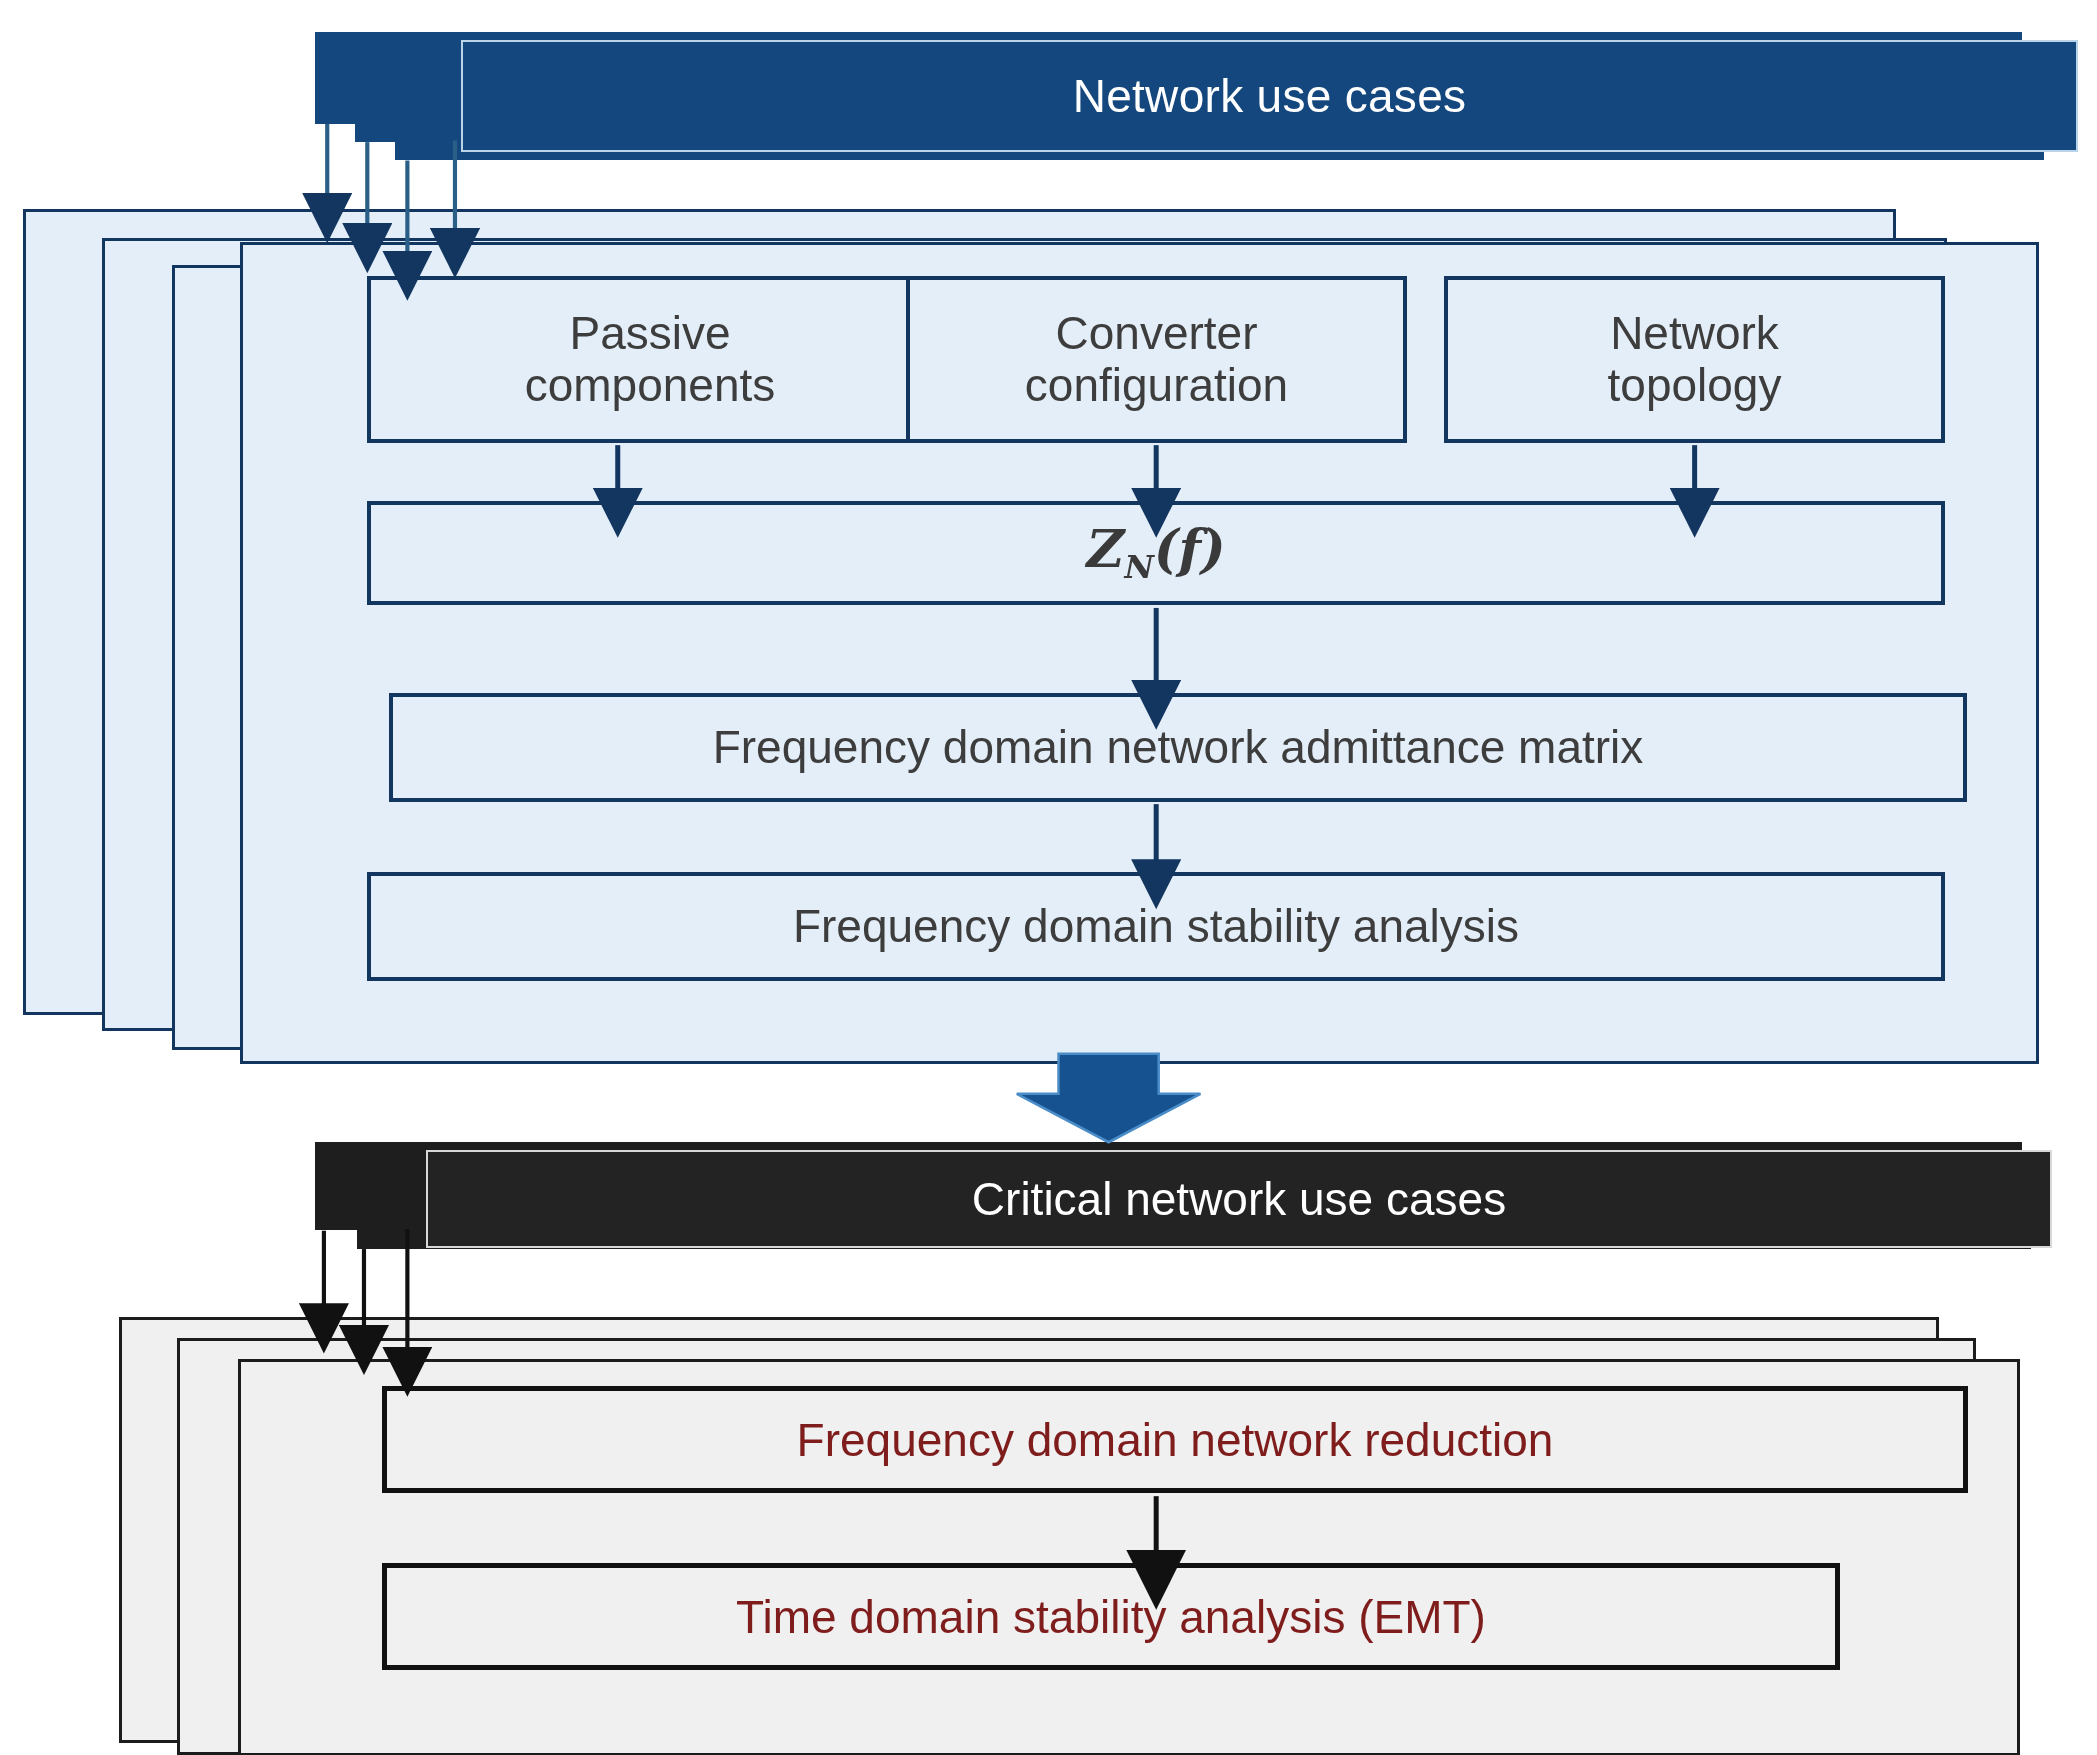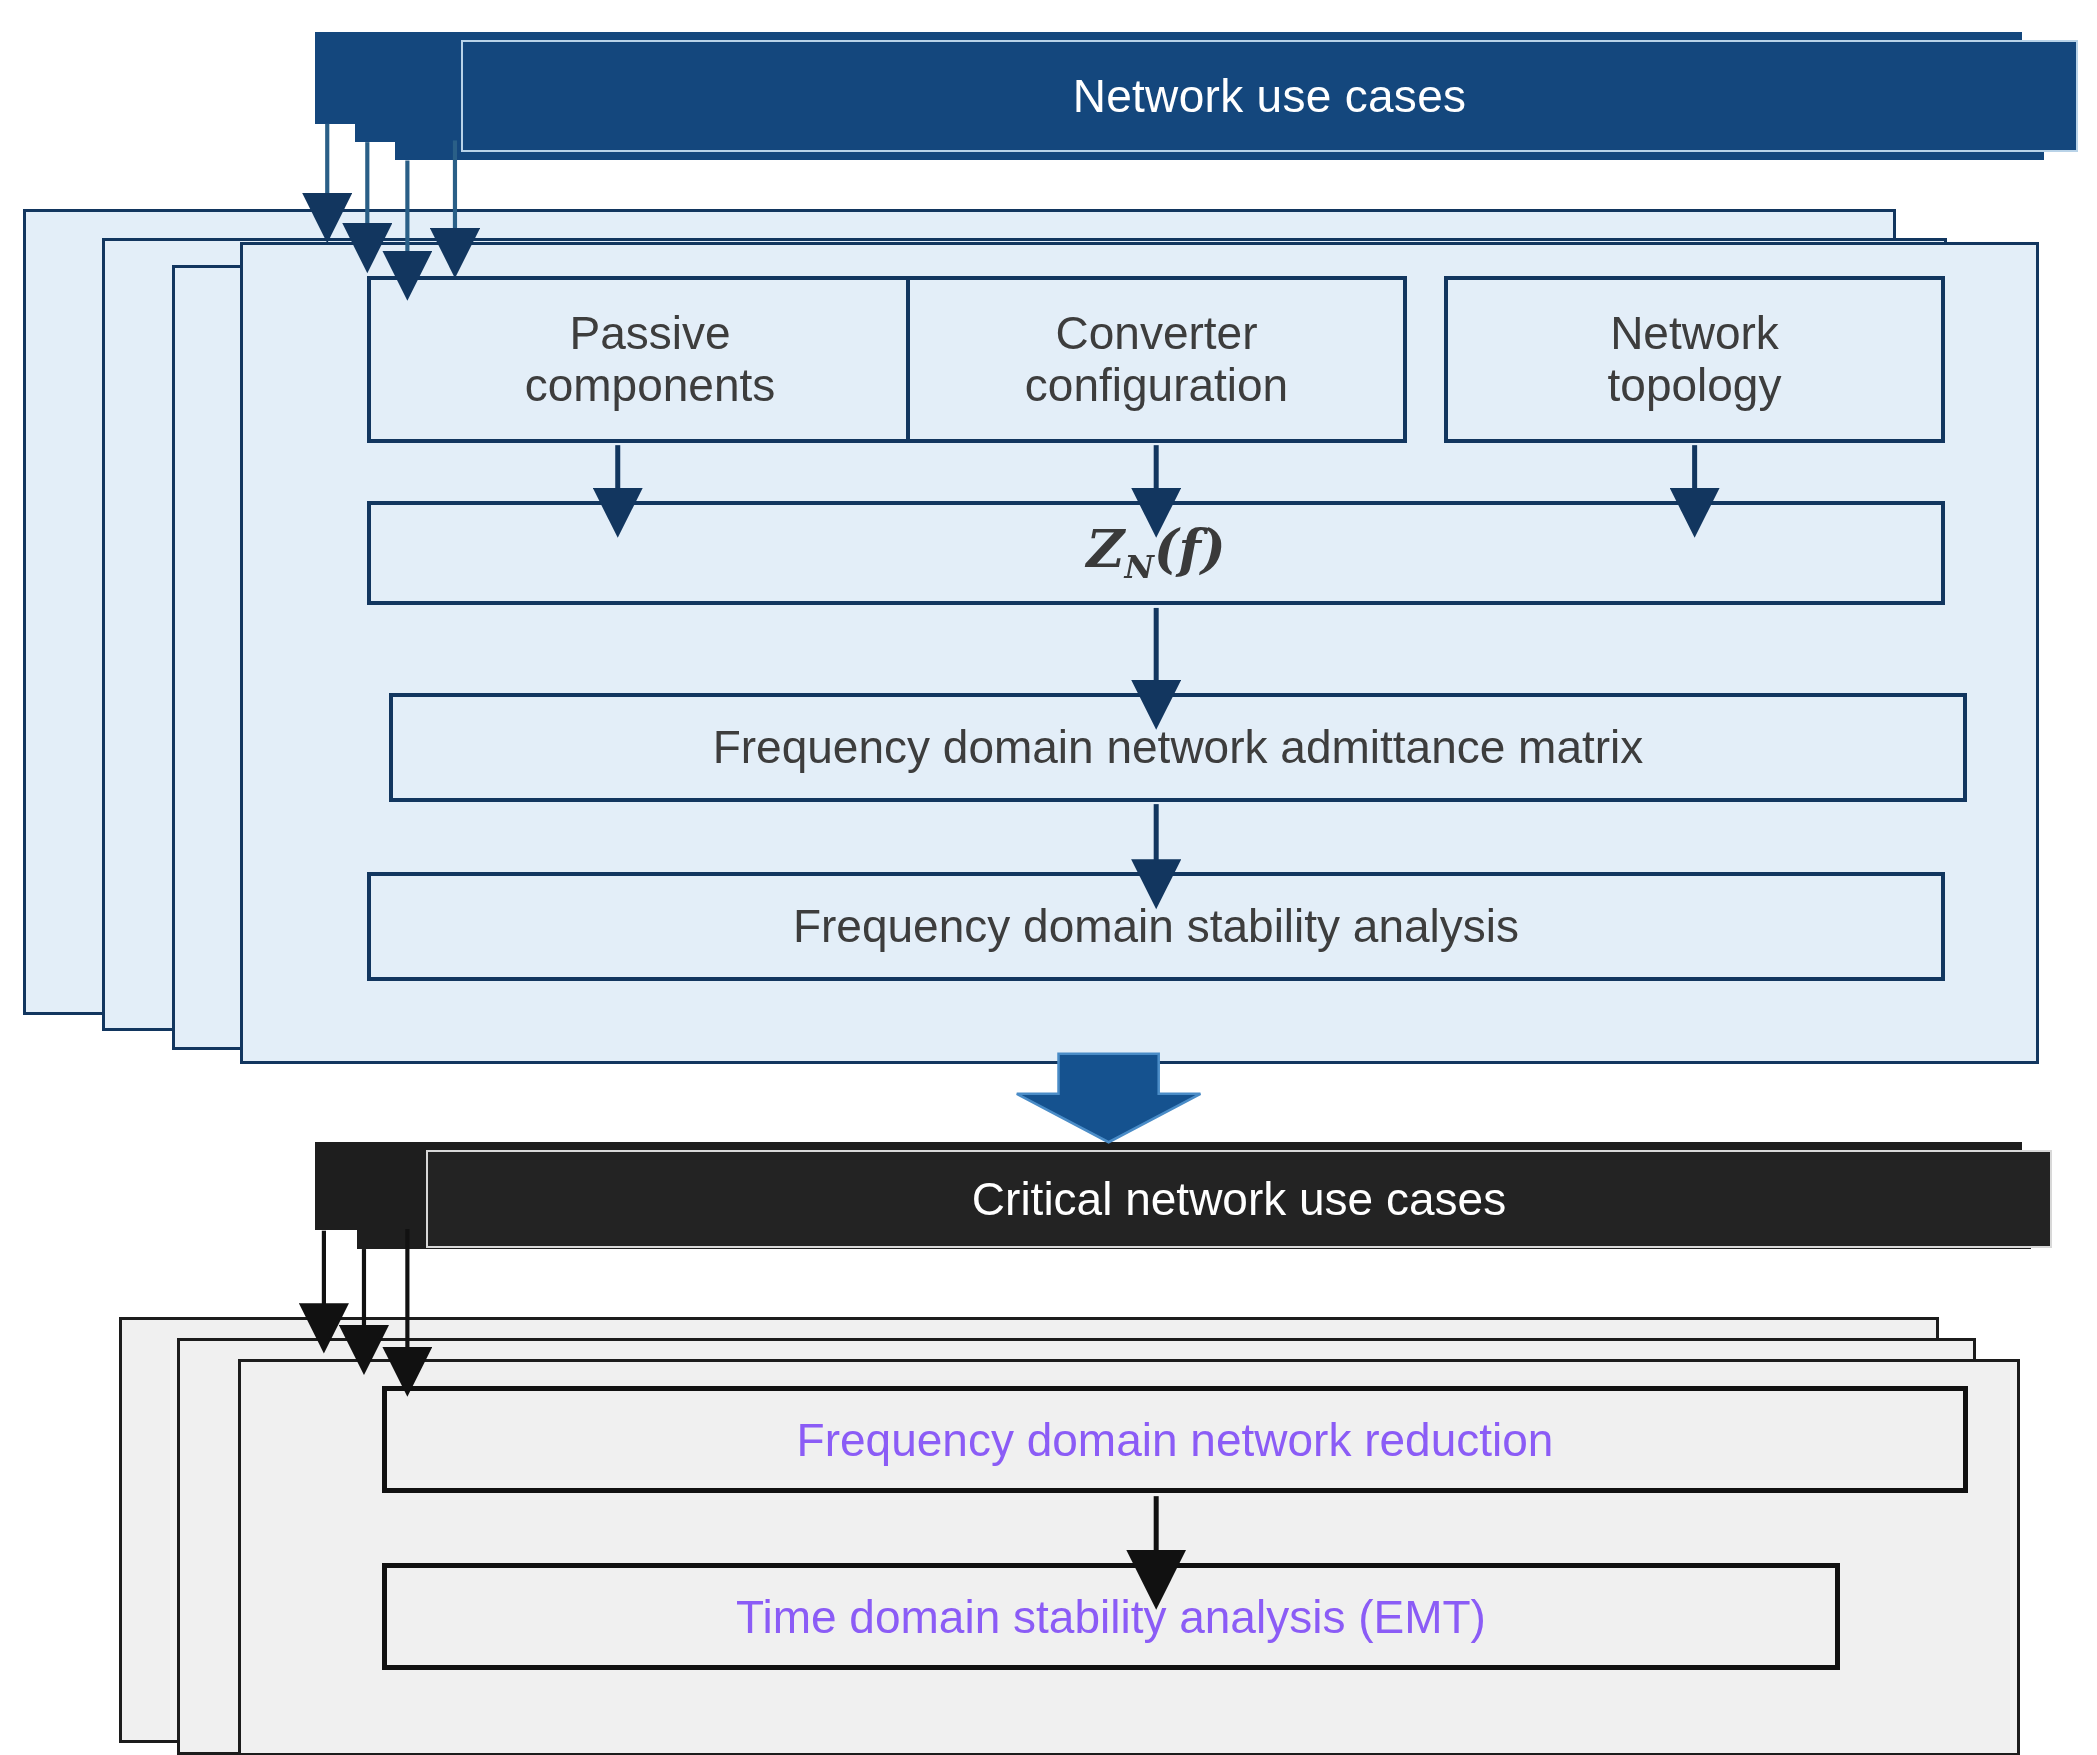--- a/index.html
+++ b/index.html
@@ -88,21 +88,21 @@
     background: #f0f0f0;
     border: 3.3px solid #1c1c1c;
   }
   .gray-box {
     background: #f0f0f0;
     border: 5px solid #111111;
     display: flex;
     align-items: center;
     justify-content: center;
     text-align: center;
-    color: #8b5cf6;
+    color: #7f1d1d;
     font-size: 46px;
   }
 
   
   .wires {
     position: absolute;
     left: 0; top: 0;
     width: 2097px; height: 1756px;
     pointer-events: none;
   }

